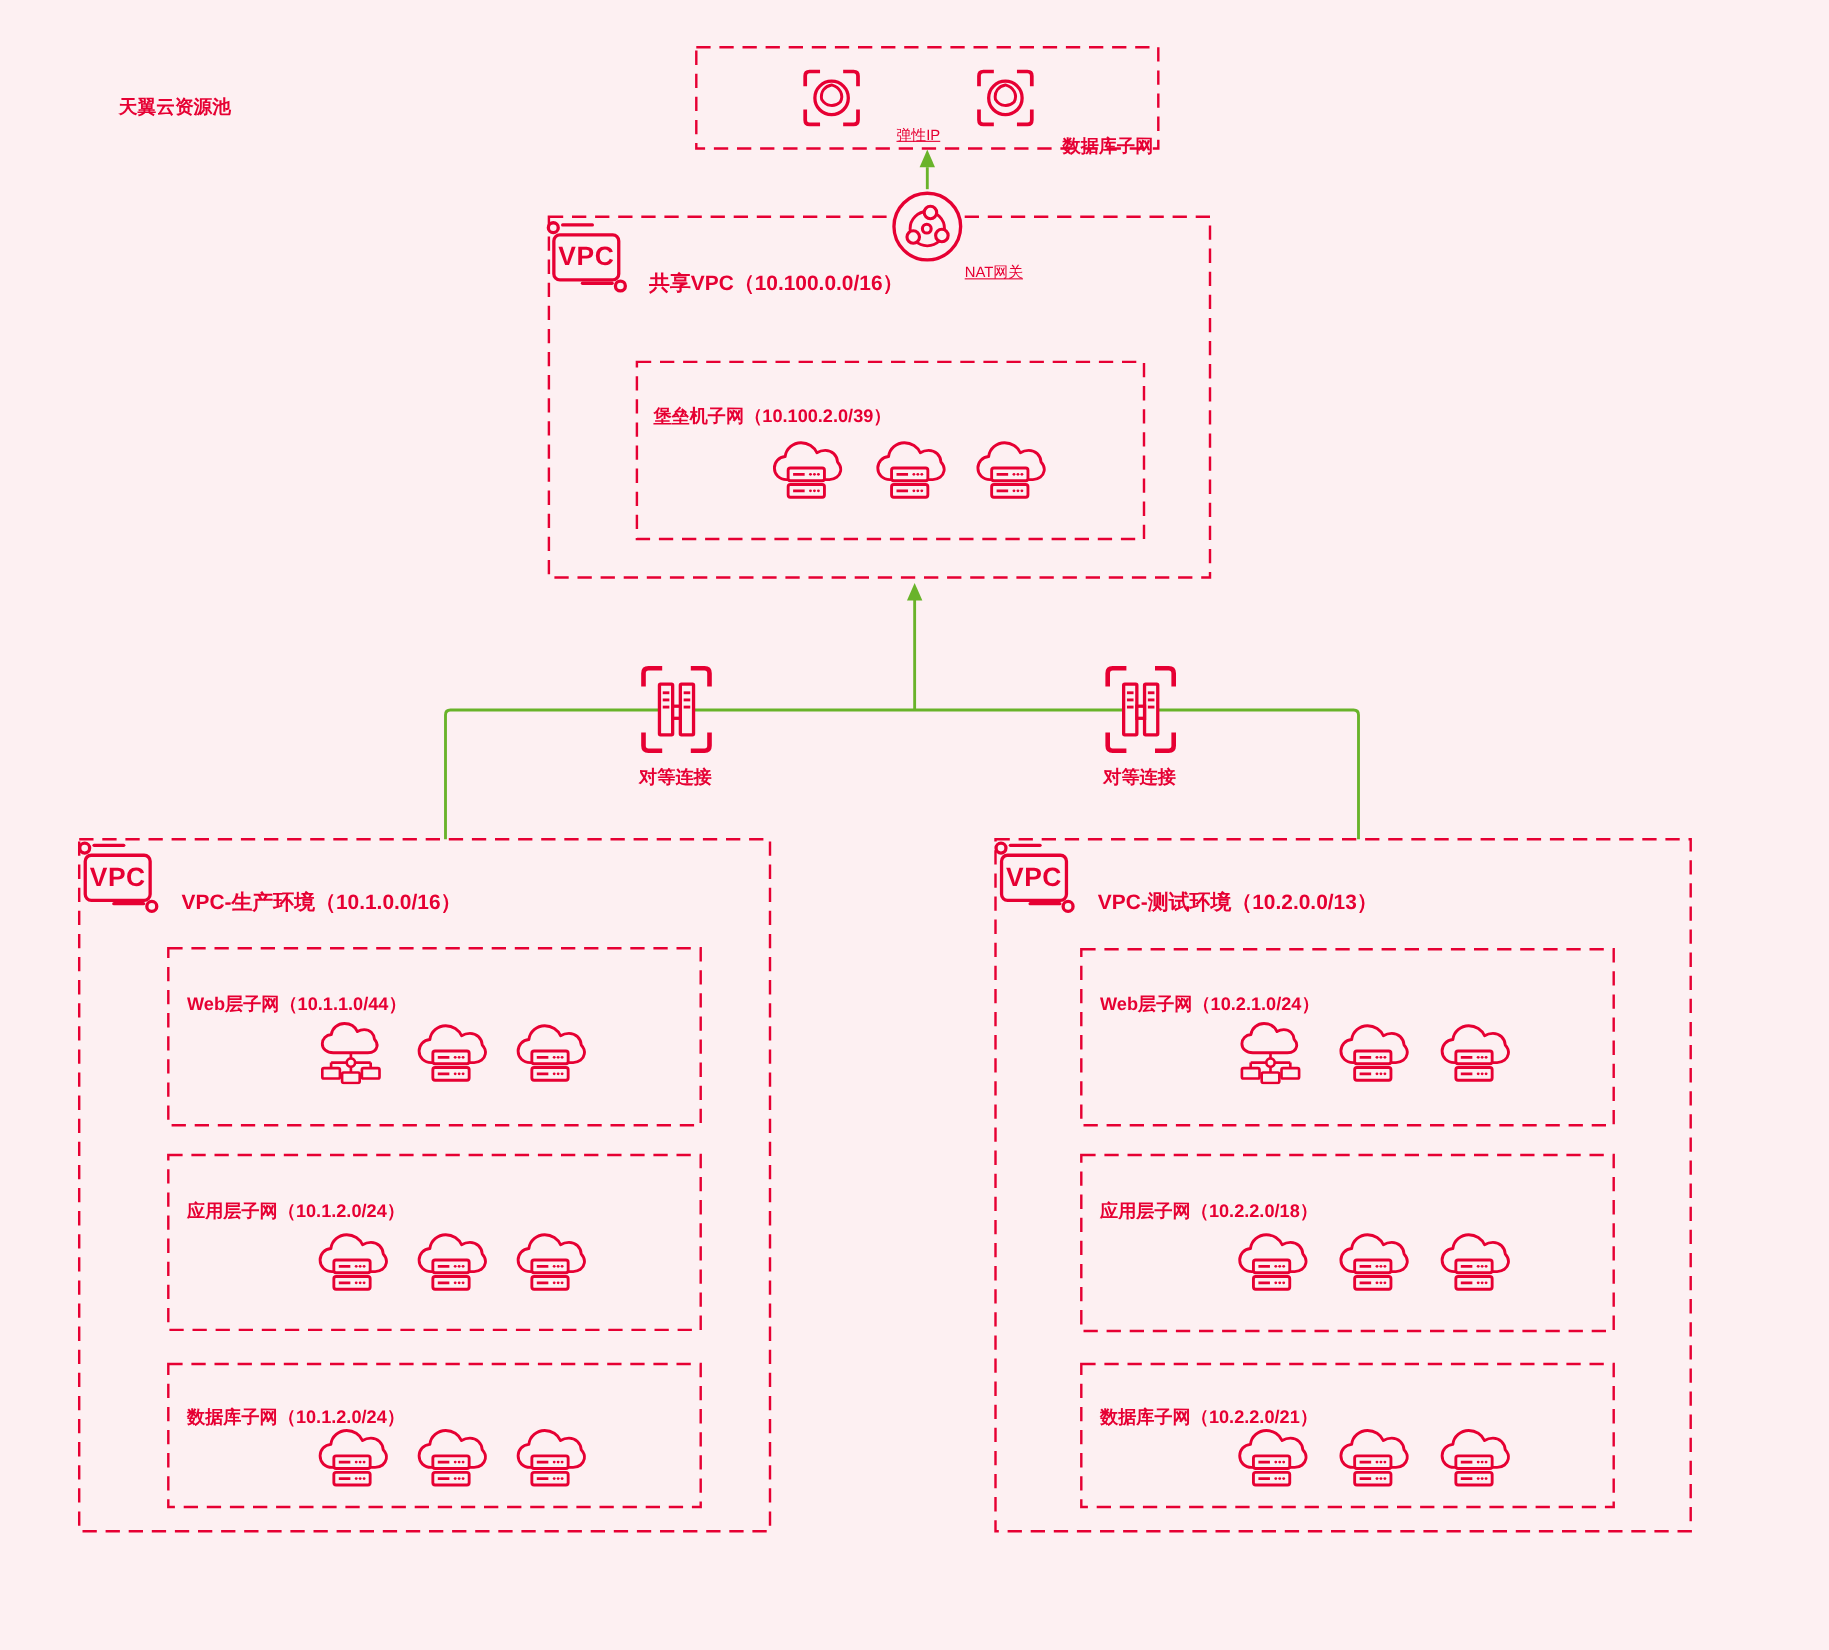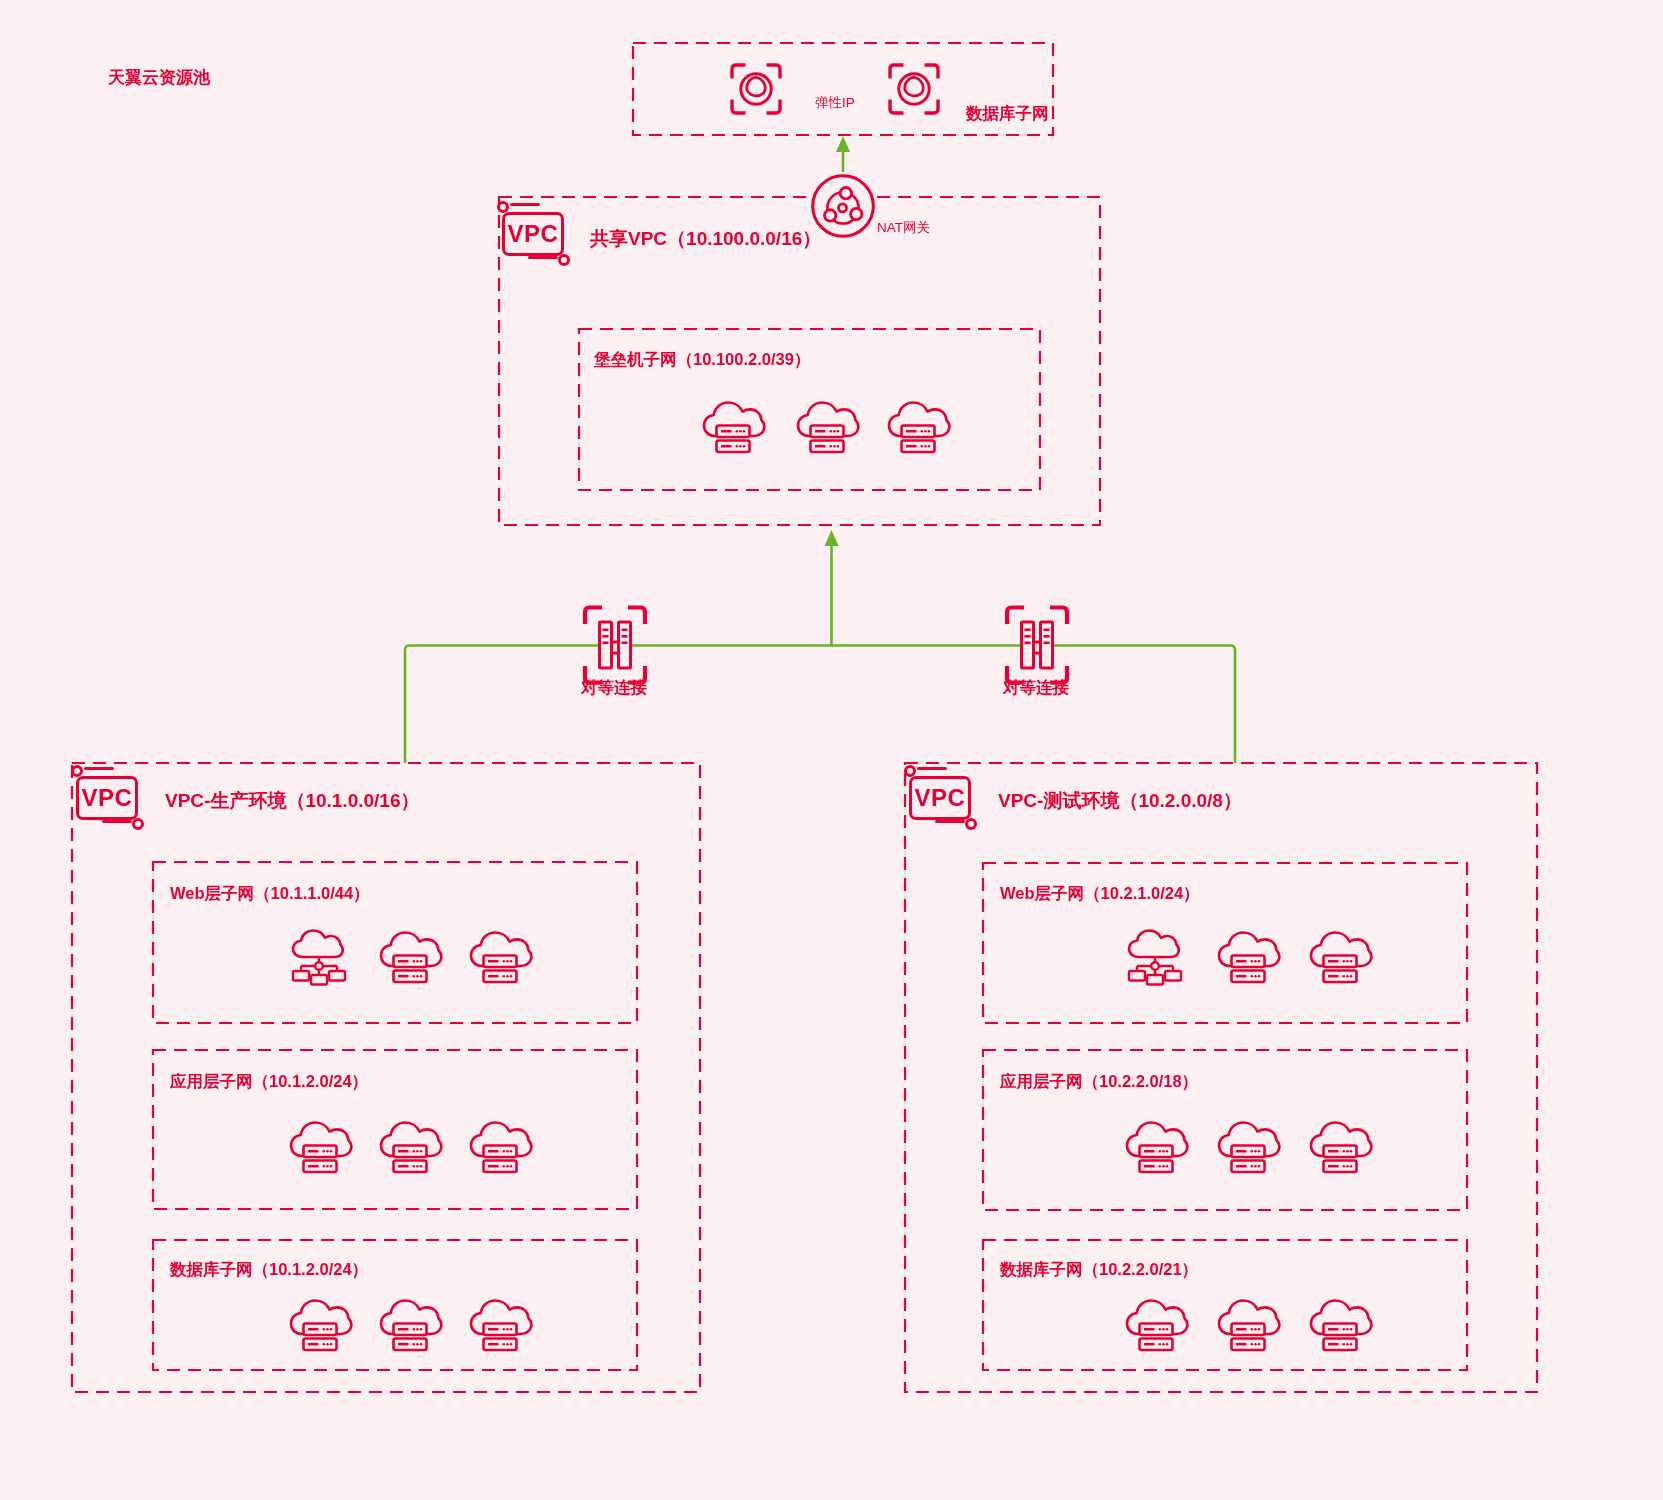--- a/index.html
+++ b/index.html
@@ -7,24 +7,24 @@
     --green:#69b32a;
     --bg:#fdf0f2;
   }
   html,body{margin:0;padding:0;background:var(--bg);}
   .canvas{
     position:relative;width:1663px;height:1500px;background:var(--bg);
     font-family:"Liberation Sans","DejaVu Sans",sans-serif;
     color:var(--red);overflow:hidden;
   }
   .layer{position:absolute;left:0;top:0;pointer-events:none;}
-  .lbl{position:absolute;white-space:nowrap;color:var(--red);font-size:16.5px;line-height:1.2;}
+  .lbl{position:absolute;white-space:nowrap;color:var(--red);font-size:16.5px;line-height:1.2;margin-top:20px;}
   .lbl.b{font-weight:700;}
   .lbl.lg{font-size:19px;font-weight:700;}
-  .lbl.sm{font-size:13.5px;font-weight:400;}
+  .lbl.sm{font-size:13.5px;font-weight:400;text-decoration:underline;}
   .ico{position:absolute;}
   
   .vpc-icon{position:absolute;width:70px;height:62px;}
   .vpc-rect{
     position:absolute;left:2px;top:10px;width:56px;height:38px;
     border:3px solid var(--red);border-radius:7px;background:var(--bg);
     display:flex;align-items:center;justify-content:center;
     font-weight:700;font-size:24px;color:var(--red);letter-spacing:.5px;
   }
   .vpc-dot{position:absolute;width:6px;height:6px;border:3px solid var(--red);border-radius:50%;background:var(--bg);}
@@ -222,21 +222,21 @@
       <use href="#sym-cloud-server"></use>
     </svg>
 
   <div class="vpc-icon" style="left:907px;top:766px">
     <span class="vpc-dot tl"></span>
     <span class="vpc-line tl"></span>
     <div class="vpc-rect">VPC</div>
     <span class="vpc-line br"></span>
     <span class="vpc-dot br"></span>
   </div>
-  <div class="lbl lg" style="left:998px;top:790px">VPC-测试环境（10.2.0.0/8）</div>
+  <div class="lbl lg" style="left:998px;top:790px">VPC-测试环境（10.2.0.0/13）</div>
 
   <div class="lbl b" style="left:1000px;top:884px">Web层子网（10.2.1.0/24）</div>
   <svg class="ico" style="left:1123px;top:926px;width:66px;height:60px">
       <use href="#sym-cloud-network"></use>
     </svg>
   <svg class="ico" style="left:1215px;top:928px;width:66px;height:58px">
       <use href="#sym-cloud-server"></use>
     </svg>
   <svg class="ico" style="left:1307px;top:928px;width:66px;height:58px">
       <use href="#sym-cloud-server"></use>

